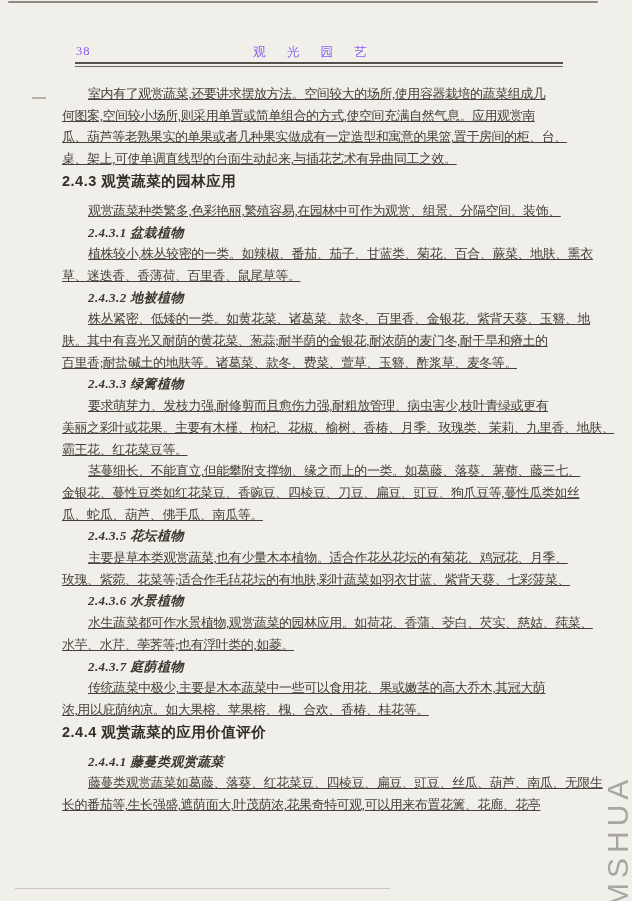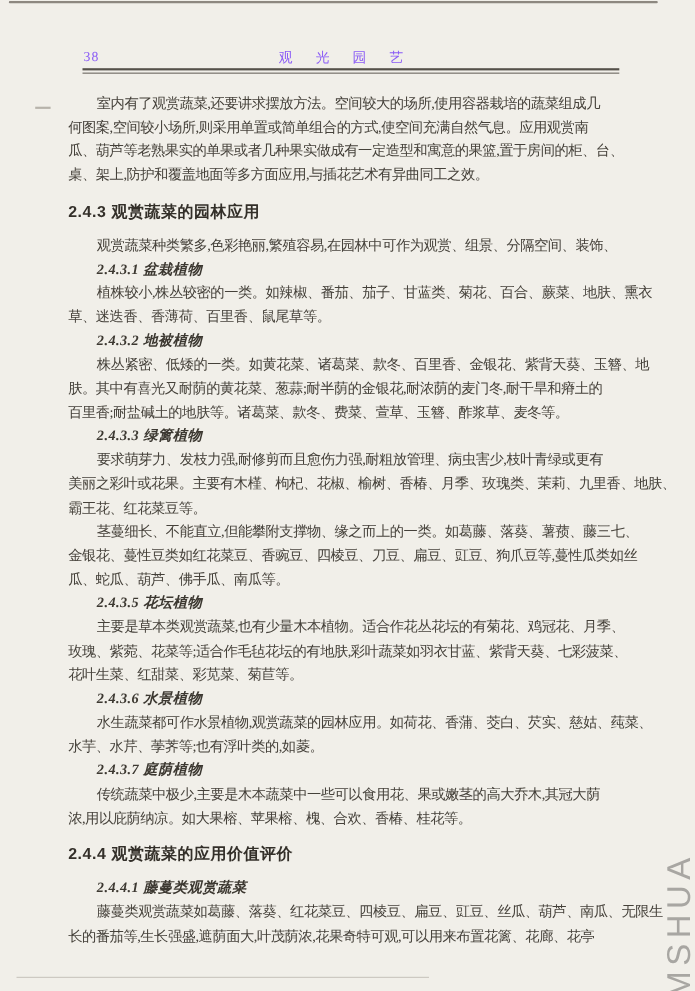--- a/index.html
+++ b/index.html
@@ -18,27 +18,27 @@
 
   
   .header { position:absolute; top:44px; left:62px; width:505px; height:18px; font-size:12.5px; color:#8b5cf6; }
   .page-number { position:absolute; left:14px; top:0; letter-spacing:1px; }
   .running-title { position:absolute; left:0; right:0; top:0; text-align:center; letter-spacing:9px; }
   .header-rule { position:absolute; top:62px; left:75px; width:488px; height:2px;
                  border-top:2px solid #55514a; border-bottom:1px solid #6b675f; }
 
   
   .page-body { position:absolute; top:83px; left:62px; width:507px; }
-  .line { font-size:13px; letter-spacing:-0.45px; line-height:21.7px; white-space:nowrap; }
+  .line { font-size:13px; letter-spacing:-0.45px; line-height:21.7px; white-space:nowrap;text-decoration:underline; }
   .line.indent { padding-left:26px; }
   .heading {
     font-family:"Liberation Sans", sans-serif;
     font-weight:bold; font-size:14.5px; line-height:22px;
     color:#332f29; letter-spacing:0.5px;
-    margin:12px 0 8px 0; white-space:nowrap;
+    margin:0 0 8px 0; white-space:nowrap;
   }
   .subheading {
     font-style:italic; font-weight:600;
     font-size:13px; line-height:21.7px;
     color:#3c3831; padding-left:26px;
     letter-spacing:0.4px; white-space:nowrap;
   }
 
   
   .watermark {
@@ -61,21 +61,21 @@
   </div>
   <div class="header-rule"></div>
 
   <div class="margin-dash"></div>
 
   <div class="page-body">
       <div class="para">
         <div class="line indent">室内有了观赏蔬菜,还要讲求摆放方法。空间较大的场所,使用容器栽培的蔬菜组成几</div>
         <div class="line">何图案,空间较小场所,则采用单置或简单组合的方式,使空间充满自然气息。应用观赏南</div>
         <div class="line">瓜、葫芦等老熟果实的单果或者几种果实做成有一定造型和寓意的果篮,置于房间的柜、台、</div>
-        <div class="line">桌、架上,防护和覆盖地面等多方面应用,与插花艺术有异曲同工之效。</div>
+        <div class="line">桌、架上,可使单调直线型的台面生动起来,与插花艺术有异曲同工之效。</div>
       </div>
       <div class="heading">2.4.3  观赏蔬菜的园林应用</div>
       <div class="para">
         <div class="line indent">观赏蔬菜种类繁多,色彩艳丽,繁殖容易,在园林中可作为观赏、组景、分隔空间、装饰、</div>
       </div>
       <div class="subheading">2.4.3.1  盆栽植物</div>
       <div class="para">
         <div class="line indent">植株较小,株丛较密的一类。如辣椒、番茄、茄子、甘蓝类、菊花、百合、蕨菜、地肤、熏衣</div>
         <div class="line">草、迷迭香、香薄荷、百里香、鼠尾草等。</div>
       </div>
@@ -93,21 +93,20 @@
       </div>
       <div class="para">
         <div class="line indent">茎蔓细长、不能直立,但能攀附支撑物、缘之而上的一类。如葛藤、落葵、薯蓣、藤三七、</div>
         <div class="line">金银花、蔓性豆类如红花菜豆、香豌豆、四棱豆、刀豆、扁豆、豇豆、狗爪豆等,蔓性瓜类如丝</div>
         <div class="line">瓜、蛇瓜、葫芦、佛手瓜、南瓜等。</div>
       </div>
       <div class="subheading">2.4.3.5  花坛植物</div>
       <div class="para">
         <div class="line indent">主要是草本类观赏蔬菜,也有少量木本植物。适合作花丛花坛的有菊花、鸡冠花、月季、</div>
         <div class="line">玫瑰、紫菀、花菜等;适合作毛毡花坛的有地肤,彩叶蔬菜如羽衣甘蓝、紫背天葵、七彩菠菜、</div>
-        <div class="line">花叶生菜、红甜菜、彩苋菜、菊苣等。</div>
       </div>
       <div class="subheading">2.4.3.6  水景植物</div>
       <div class="para">
         <div class="line indent">水生蔬菜都可作水景植物,观赏蔬菜的园林应用。如荷花、香蒲、茭白、芡实、慈姑、莼菜、</div>
         <div class="line">水芋、水芹、荸荠等;也有浮叶类的,如菱。</div>
       </div>
       <div class="subheading">2.4.3.7  庭荫植物</div>
       <div class="para">
         <div class="line indent">传统蔬菜中极少,主要是木本蔬菜中一些可以食用花、果或嫩茎的高大乔木,其冠大荫</div>
         <div class="line">浓,用以庇荫纳凉。如大果榕、苹果榕、槐、合欢、香椿、桂花等。</div>

